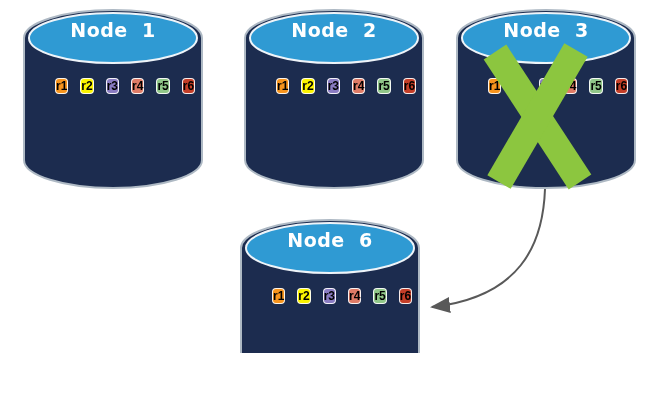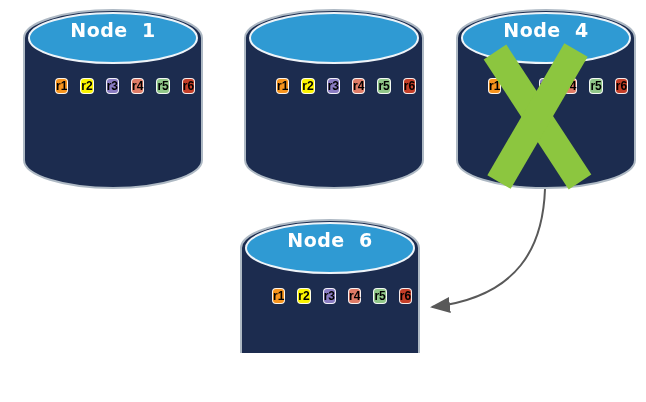--- a/index.html
+++ b/index.html
@@ -58,36 +58,37 @@
       <div class="row" style="background-color: rgb(144, 199, 137);">r5</div>
       <div class="row" style="background-color: rgb(196, 62, 40);">r6</div>
     </div>
   </div>
 
   <div class="node" style="left:243px; top:6px;">
     <svg class="cyl" width="182" height="186" viewBox="0 0 182 186">
       <path class="cyl-body" d="M2,32 L2,154 A89,28 0 0 0 180,154 L180,32 A89,28 0 0 0 2,32 Z" fill="#1C2C4F"></path>
       <ellipse class="cyl-top" cx="91" cy="32" rx="84" ry="25" fill="#2F9AD3"></ellipse>
     </svg>
+    <div class="node-title">Node  2</div>
     <div class="rows">
       <div class="row" style="background-color: rgb(247, 148, 29);">r1</div>
       <div class="row" style="background-color: rgb(251, 244, 0);">r2</div>
       <div class="row" style="background-color: rgb(138, 124, 194);">r3</div>
       <div class="row" style="background-color: rgb(223, 123, 102);">r4</div>
       <div class="row" style="background-color: rgb(144, 199, 137);">r5</div>
       <div class="row" style="background-color: rgb(196, 62, 40);">r6</div>
     </div>
   </div>
 
   <div class="node" style="left:455px; top:6px;">
     <svg class="cyl" width="182" height="186" viewBox="0 0 182 186">
       <path class="cyl-body" d="M2,32 L2,154 A89,28 0 0 0 180,154 L180,32 A89,28 0 0 0 2,32 Z" fill="#1C2C4F"></path>
       <ellipse class="cyl-top" cx="91" cy="32" rx="84" ry="25" fill="#2F9AD3"></ellipse>
     </svg>
-    <div class="node-title">Node  4</div>
+    <div class="node-title">Node  3</div>
     <div class="rows">
       <div class="row" style="background-color: rgb(247, 148, 29);">r1</div>
       <div class="row" style="background-color: rgb(251, 244, 0);">r2</div>
       <div class="row" style="background-color: rgb(138, 124, 194);">r3</div>
       <div class="row" style="background-color: rgb(223, 123, 102);">r4</div>
       <div class="row" style="background-color: rgb(144, 199, 137);">r5</div>
       <div class="row" style="background-color: rgb(196, 62, 40);">r6</div>
     </div>
     <svg class="x-overlay" width="114" height="146" viewBox="0 0 114 146">
       <line x1="16" y1="10" x2="101" y2="140" stroke-width="27" stroke-linecap="butt" stroke="#8CC63F"></line>

